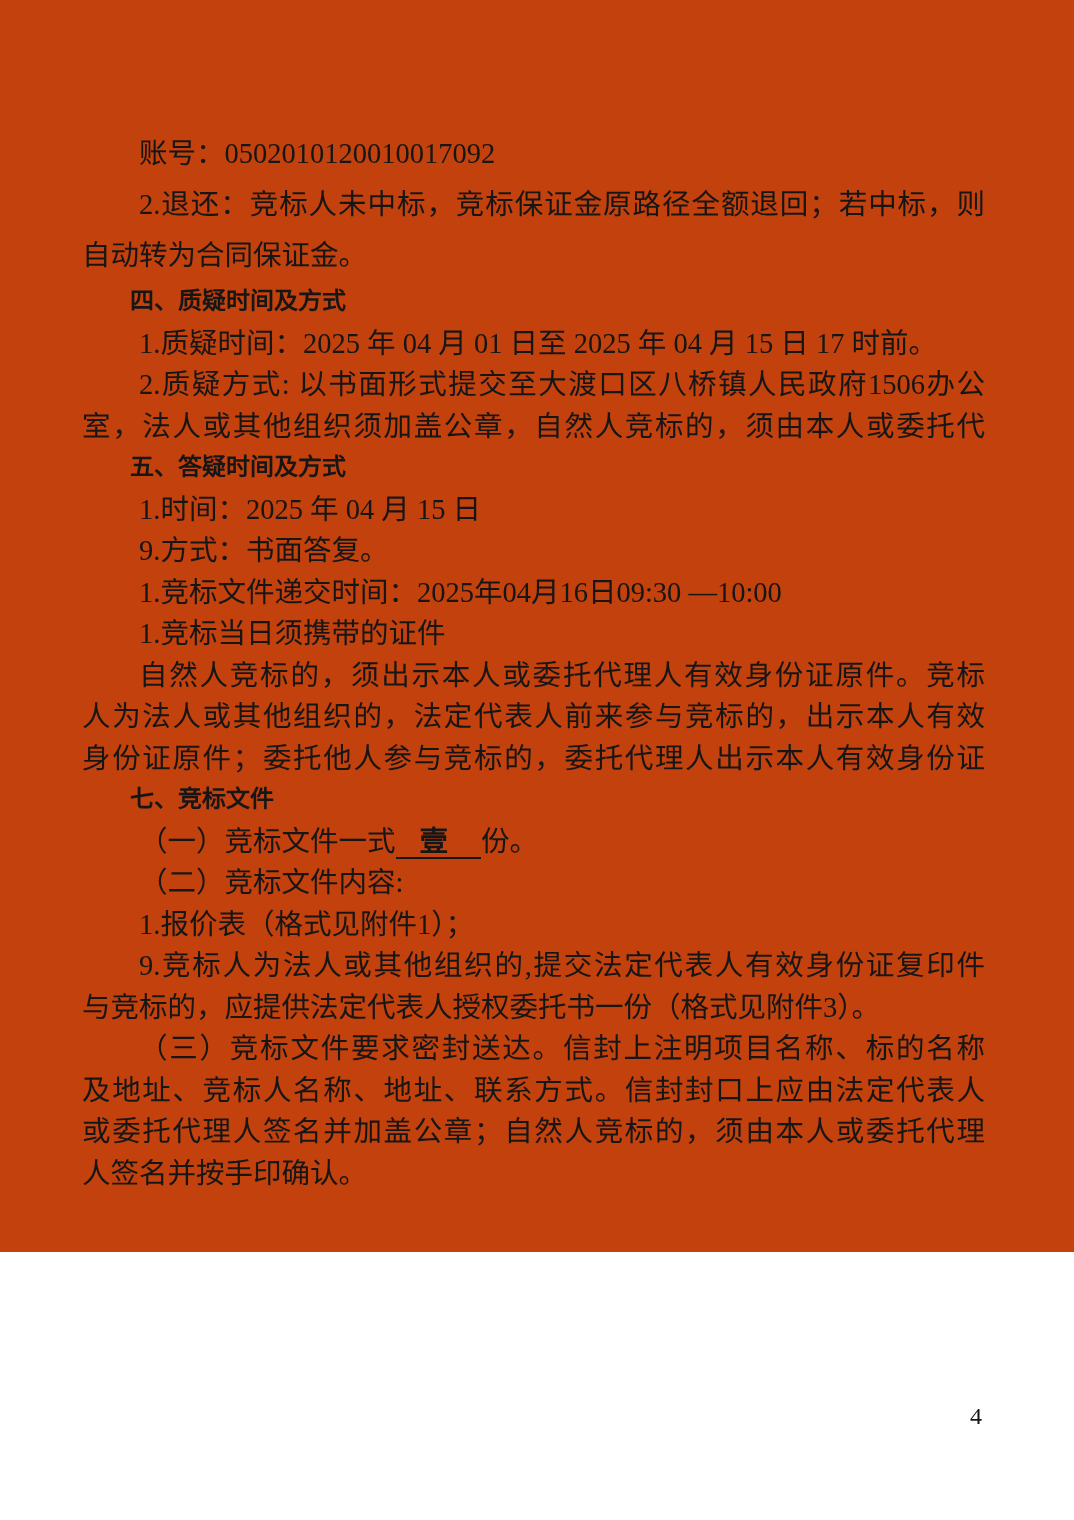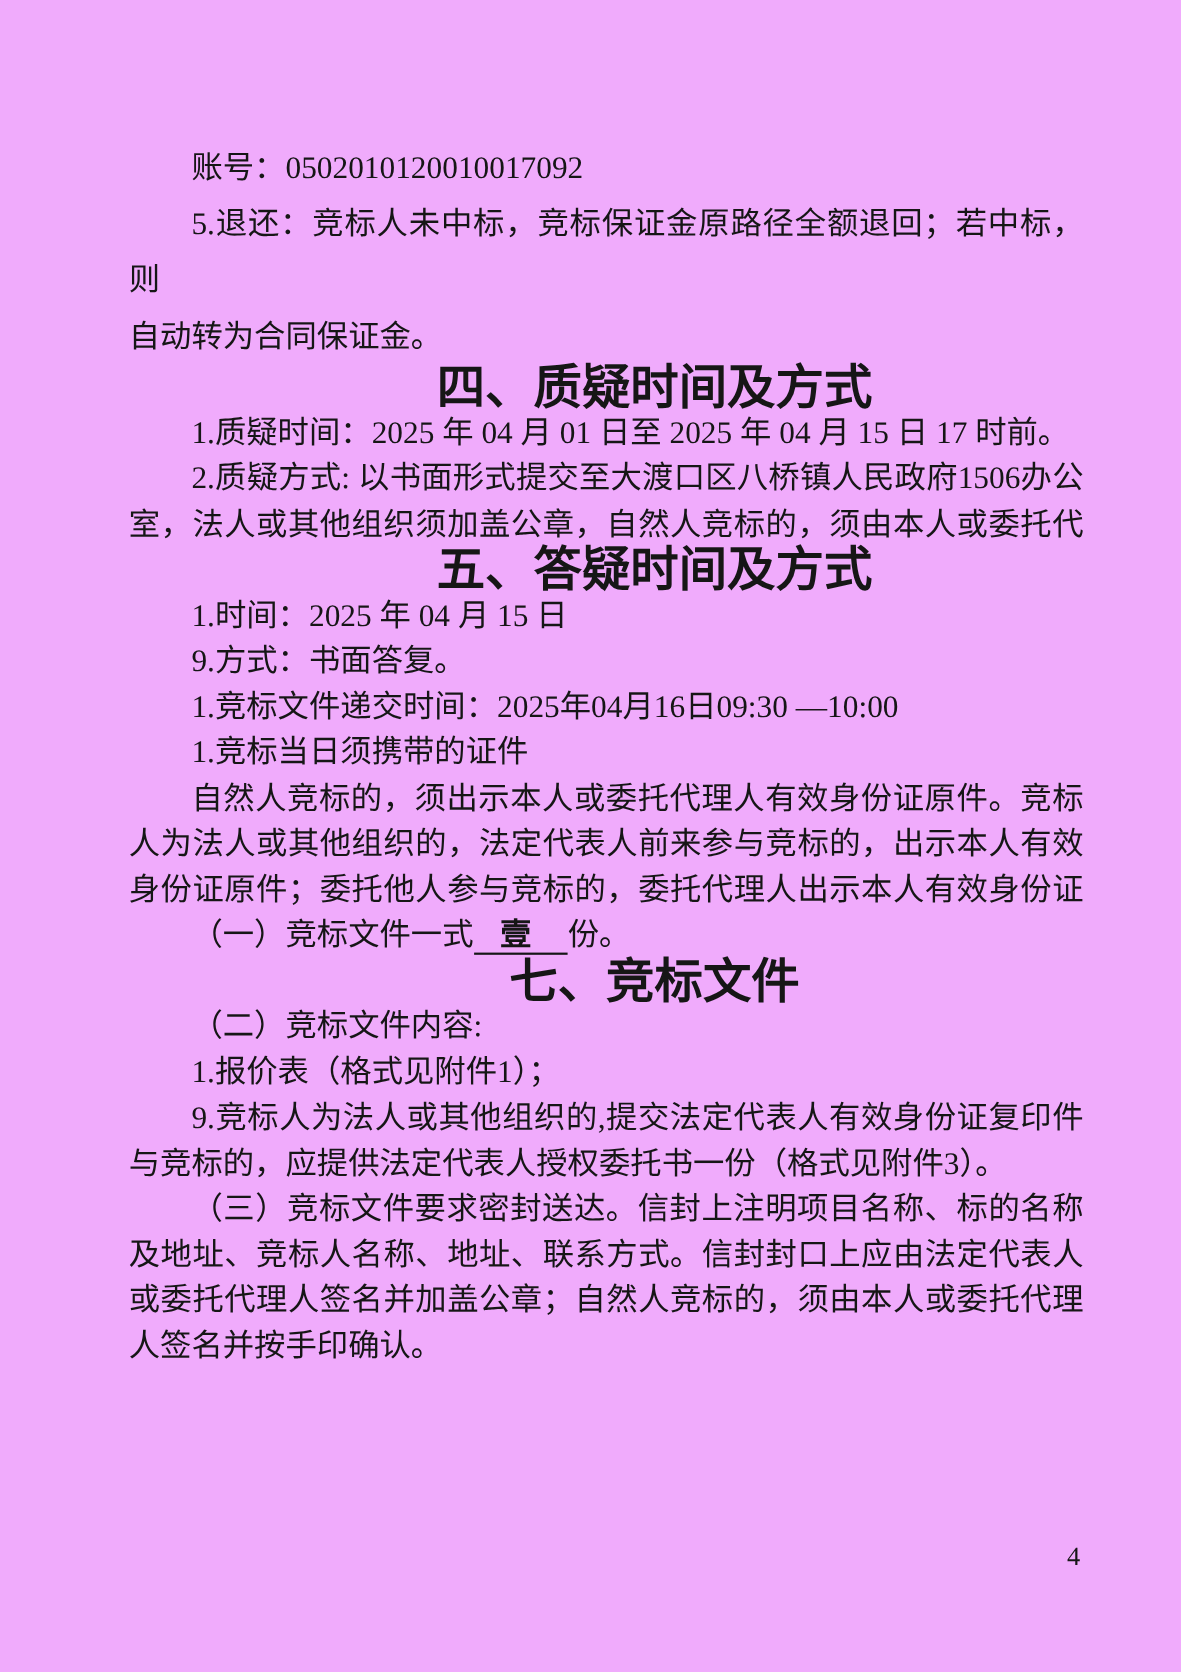--- a/index.html
+++ b/index.html
@@ -10,42 +10,41 @@
   body {
     width: 1074px;
     height: 1520px;
     overflow: hidden;
     color: #161616;
     font-family: "Liberation Serif", "DejaVu Serif", serif;
   }
   .page {
     position: relative;
     width: 1074px;
-    height: 1520px;
+    height: 1252px;
     box-sizing: border-box;
-    padding: 128px 89px 0 117px;
-    background: #f0abfc;
+    padding: 128px 89px 0 82px;
+    background: #c2410c;
   }
   .line {
     font-size: 28.5px;
     line-height: 41.5px;
     text-align: left;
     white-space: normal;
   }
   .sp-lg { line-height: 51px; }
   .indent { text-indent: 2em; }
   .just {
     text-align: justify;
     text-align-last: justify;
     text-justify: inter-character;
   }
   .head {
     font-weight: bold;
-    font-size: 44px;
-    text-align: center;
+    font-size: 24px;
   }
   .blank {
     font-weight: bold;
     border-bottom: 2px solid #161616;
     padding: 0 33px 0 24px;
   }
   .page-number {
     position: absolute;
     top: 1402px;
     right: 92px;
@@ -53,40 +52,40 @@
     line-height: 28px;
     color: #161616;
   }
 </style>
 </head>
 <body>
 
 <div class="page">
 
   <div class="line sp-lg indent">账号：0502010120010017092</div>
-  <div class="line sp-lg indent just">5.退还：竞标人未中标，竞标保证金原路径全额退回；若中标，则</div>
+  <div class="line sp-lg indent just">2.退还：竞标人未中标，竞标保证金原路径全额退回；若中标，则</div>
   <div class="line sp-lg">自动转为合同保证金。</div>
 
   <div class="line head indent">四、质疑时间及方式</div>
   <div class="line indent">1.质疑时间：2025 年 04 月 01 日至 2025 年 04 月 15 日 17 时前。</div>
   <div class="line indent just">2.质疑方式: 以书面形式提交至大渡口区八桥镇人民政府1506办公</div>
   <div class="line just">室，法人或其他组织须加盖公章，自然人竞标的，须由本人或委托代</div>
 
   <div class="line head indent">五、答疑时间及方式</div>
   <div class="line indent">1.时间：2025 年 04 月 15 日</div>
   <div class="line indent">9.方式：书面答复。</div>
 
   <div class="line indent">1.竞标文件递交时间：2025年04月16日09:30 —10:00</div>
   <div class="line indent">1.竞标当日须携带的证件</div>
   <div class="line indent just">自然人竞标的，须出示本人或委托代理人有效身份证原件。竞标</div>
   <div class="line just">人为法人或其他组织的，法定代表人前来参与竞标的，出示本人有效</div>
   <div class="line just">身份证原件；委托他人参与竞标的，委托代理人出示本人有效身份证</div>
 
+  <div class="line head indent">七、竞标文件</div>
   <div class="line indent"><span>（一）竞标文件一式</span><span class="blank">壹</span><span>份。</span></div>
-  <div class="line head indent">七、竞标文件</div>
   <div class="line indent">（二）竞标文件内容:</div>
   <div class="line indent">1.报价表（格式见附件1）；</div>
   <div class="line indent just">9.竞标人为法人或其他组织的,提交法定代表人有效身份证复印件</div>
   <div class="line">与竞标的，应提供法定代表人授权委托书一份（格式见附件3）。</div>
   <div class="line indent just">（三）竞标文件要求密封送达。信封上注明项目名称、标的名称</div>
   <div class="line just">及地址、竞标人名称、地址、联系方式。信封封口上应由法定代表人</div>
   <div class="line just">或委托代理人签名并加盖公章；自然人竞标的，须由本人或委托代理</div>
   <div class="line">人签名并按手印确认。</div>
 
   <div class="page-number">4</div>

